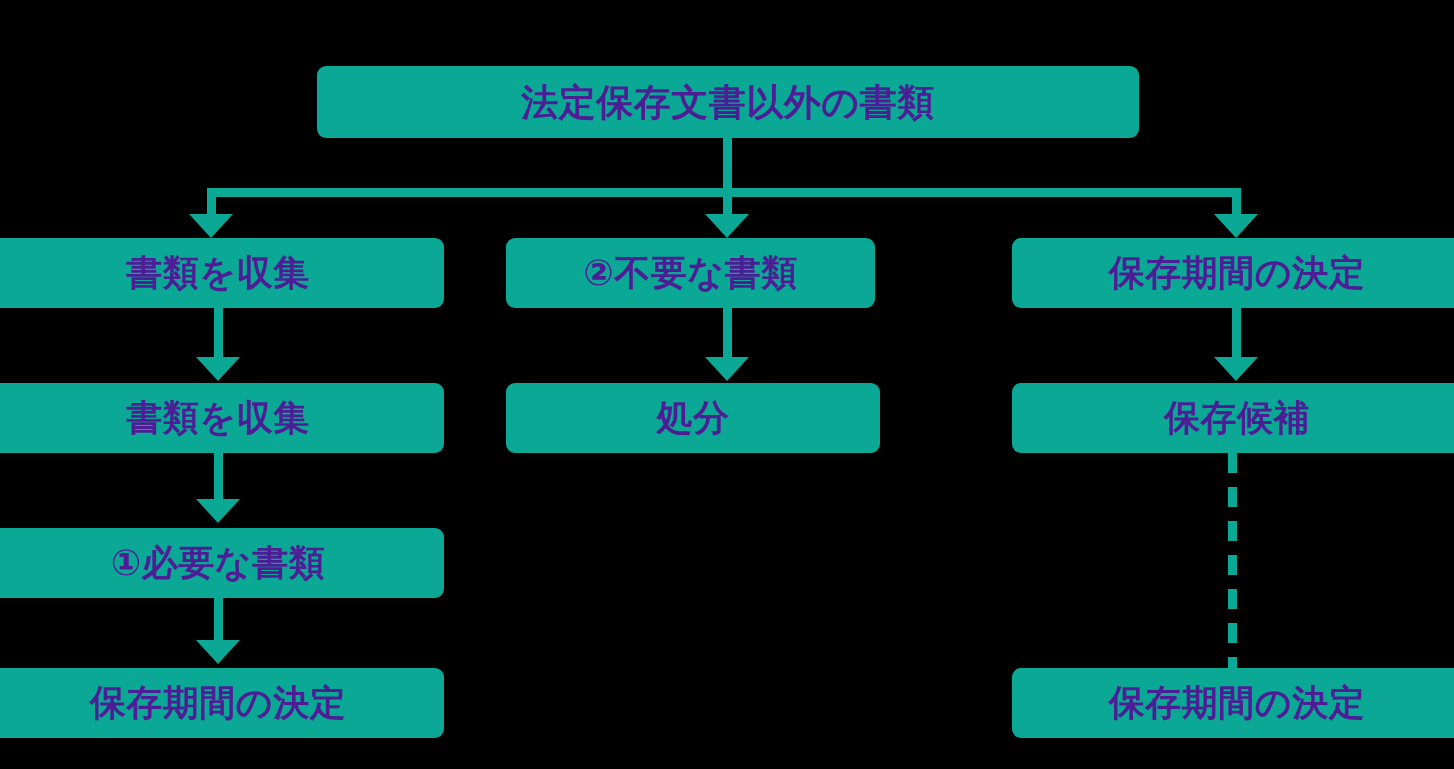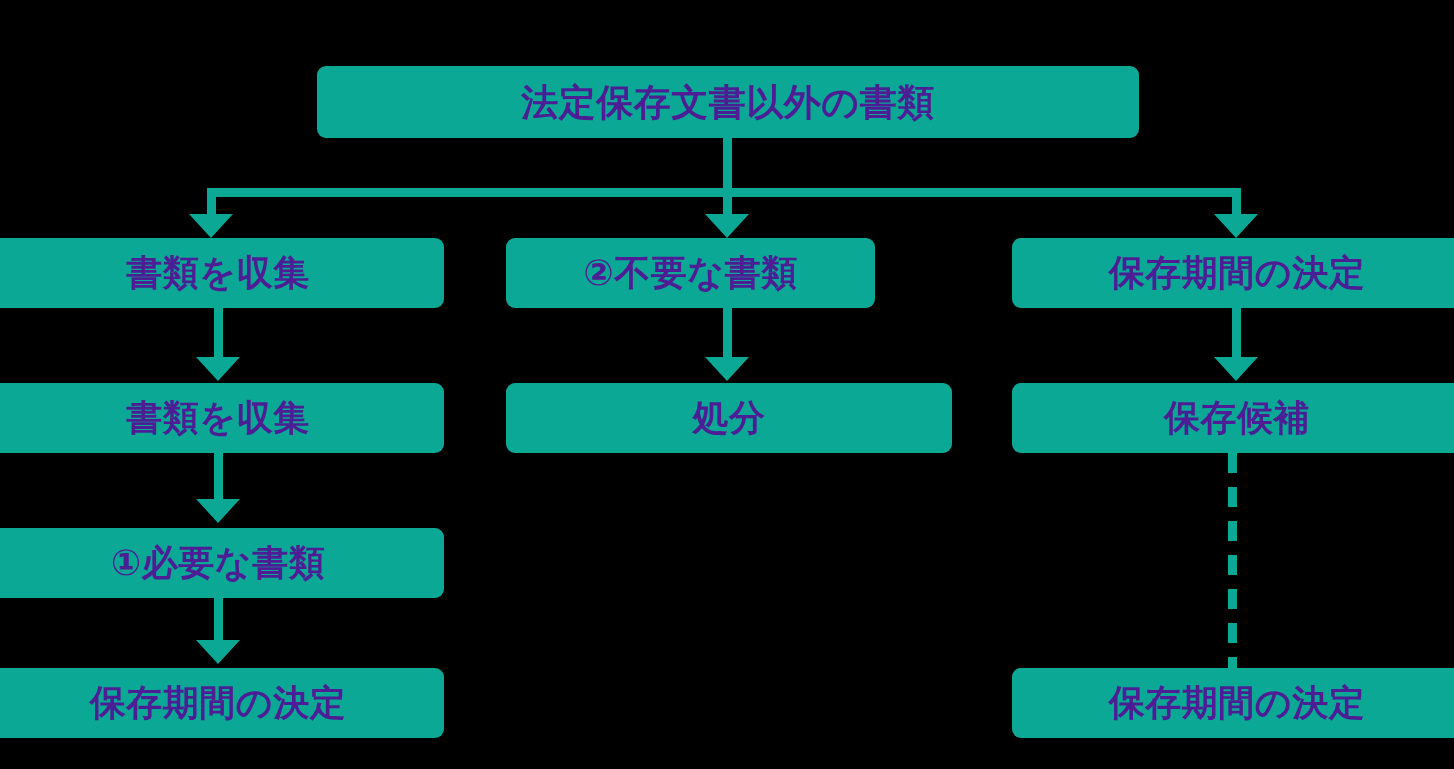--- a/index.html
+++ b/index.html
@@ -50,21 +50,21 @@
   .n-c1 { left: -8px;  width: 452px; border-radius: 0 9px 9px 0;}
   .n-c2 { left: 506px; width: 369px; }
   .n-c3 { left: 1012px; width: 450px; border-radius: 9px 0 0 9px;}
   
   .n-r3 {
     top: 383px;
     height: 70px;
     font-size: 36px;
   }
   .r3-1 { left: -8px;  width: 452px; border-radius: 0 9px 9px 0;}
-  .r3-2 { left: 506px; width: 446px; }
+  .r3-2 { left: 506px; width: 374px; }
   .r3-3 { left: 1012px; width: 450px; border-radius: 9px 0 0 9px;}
   
   .n-r4 {
     top: 528px;
     height: 70px;
     font-size: 36px;
   }
   .r4-1 { left: -8px; width: 452px; border-radius: 0 9px 9px 0;}
   
   .n-r5 {

